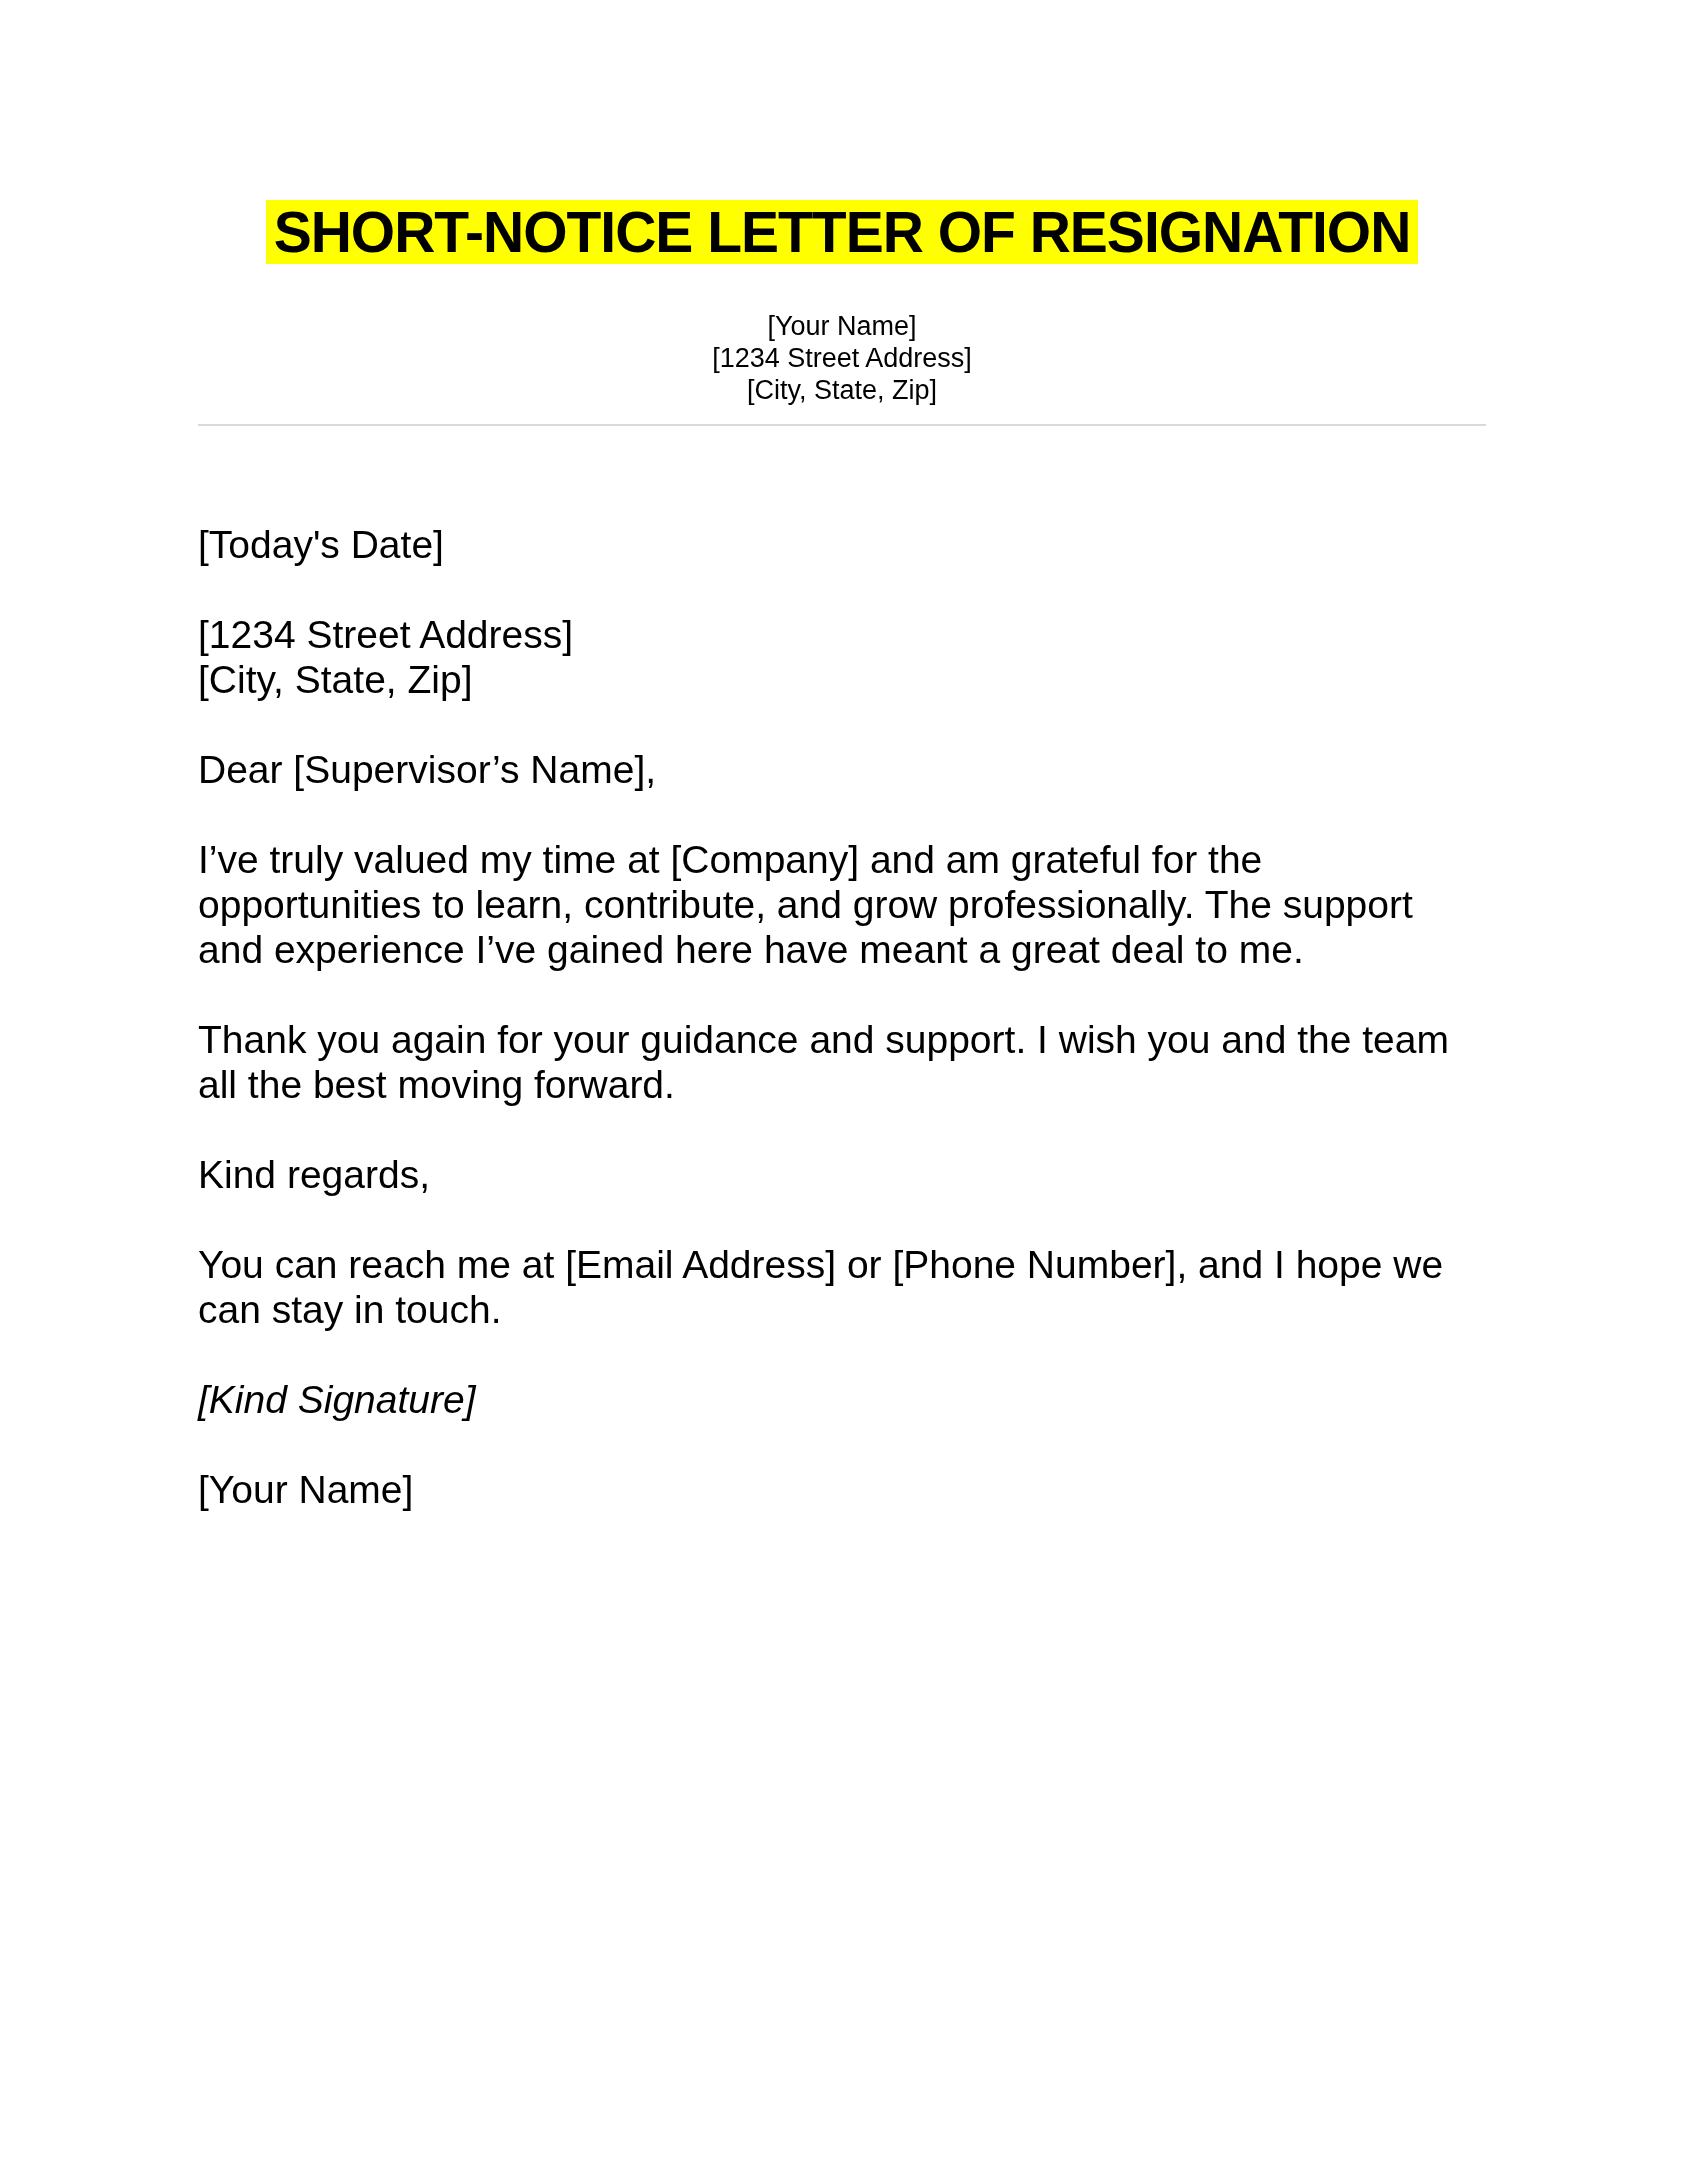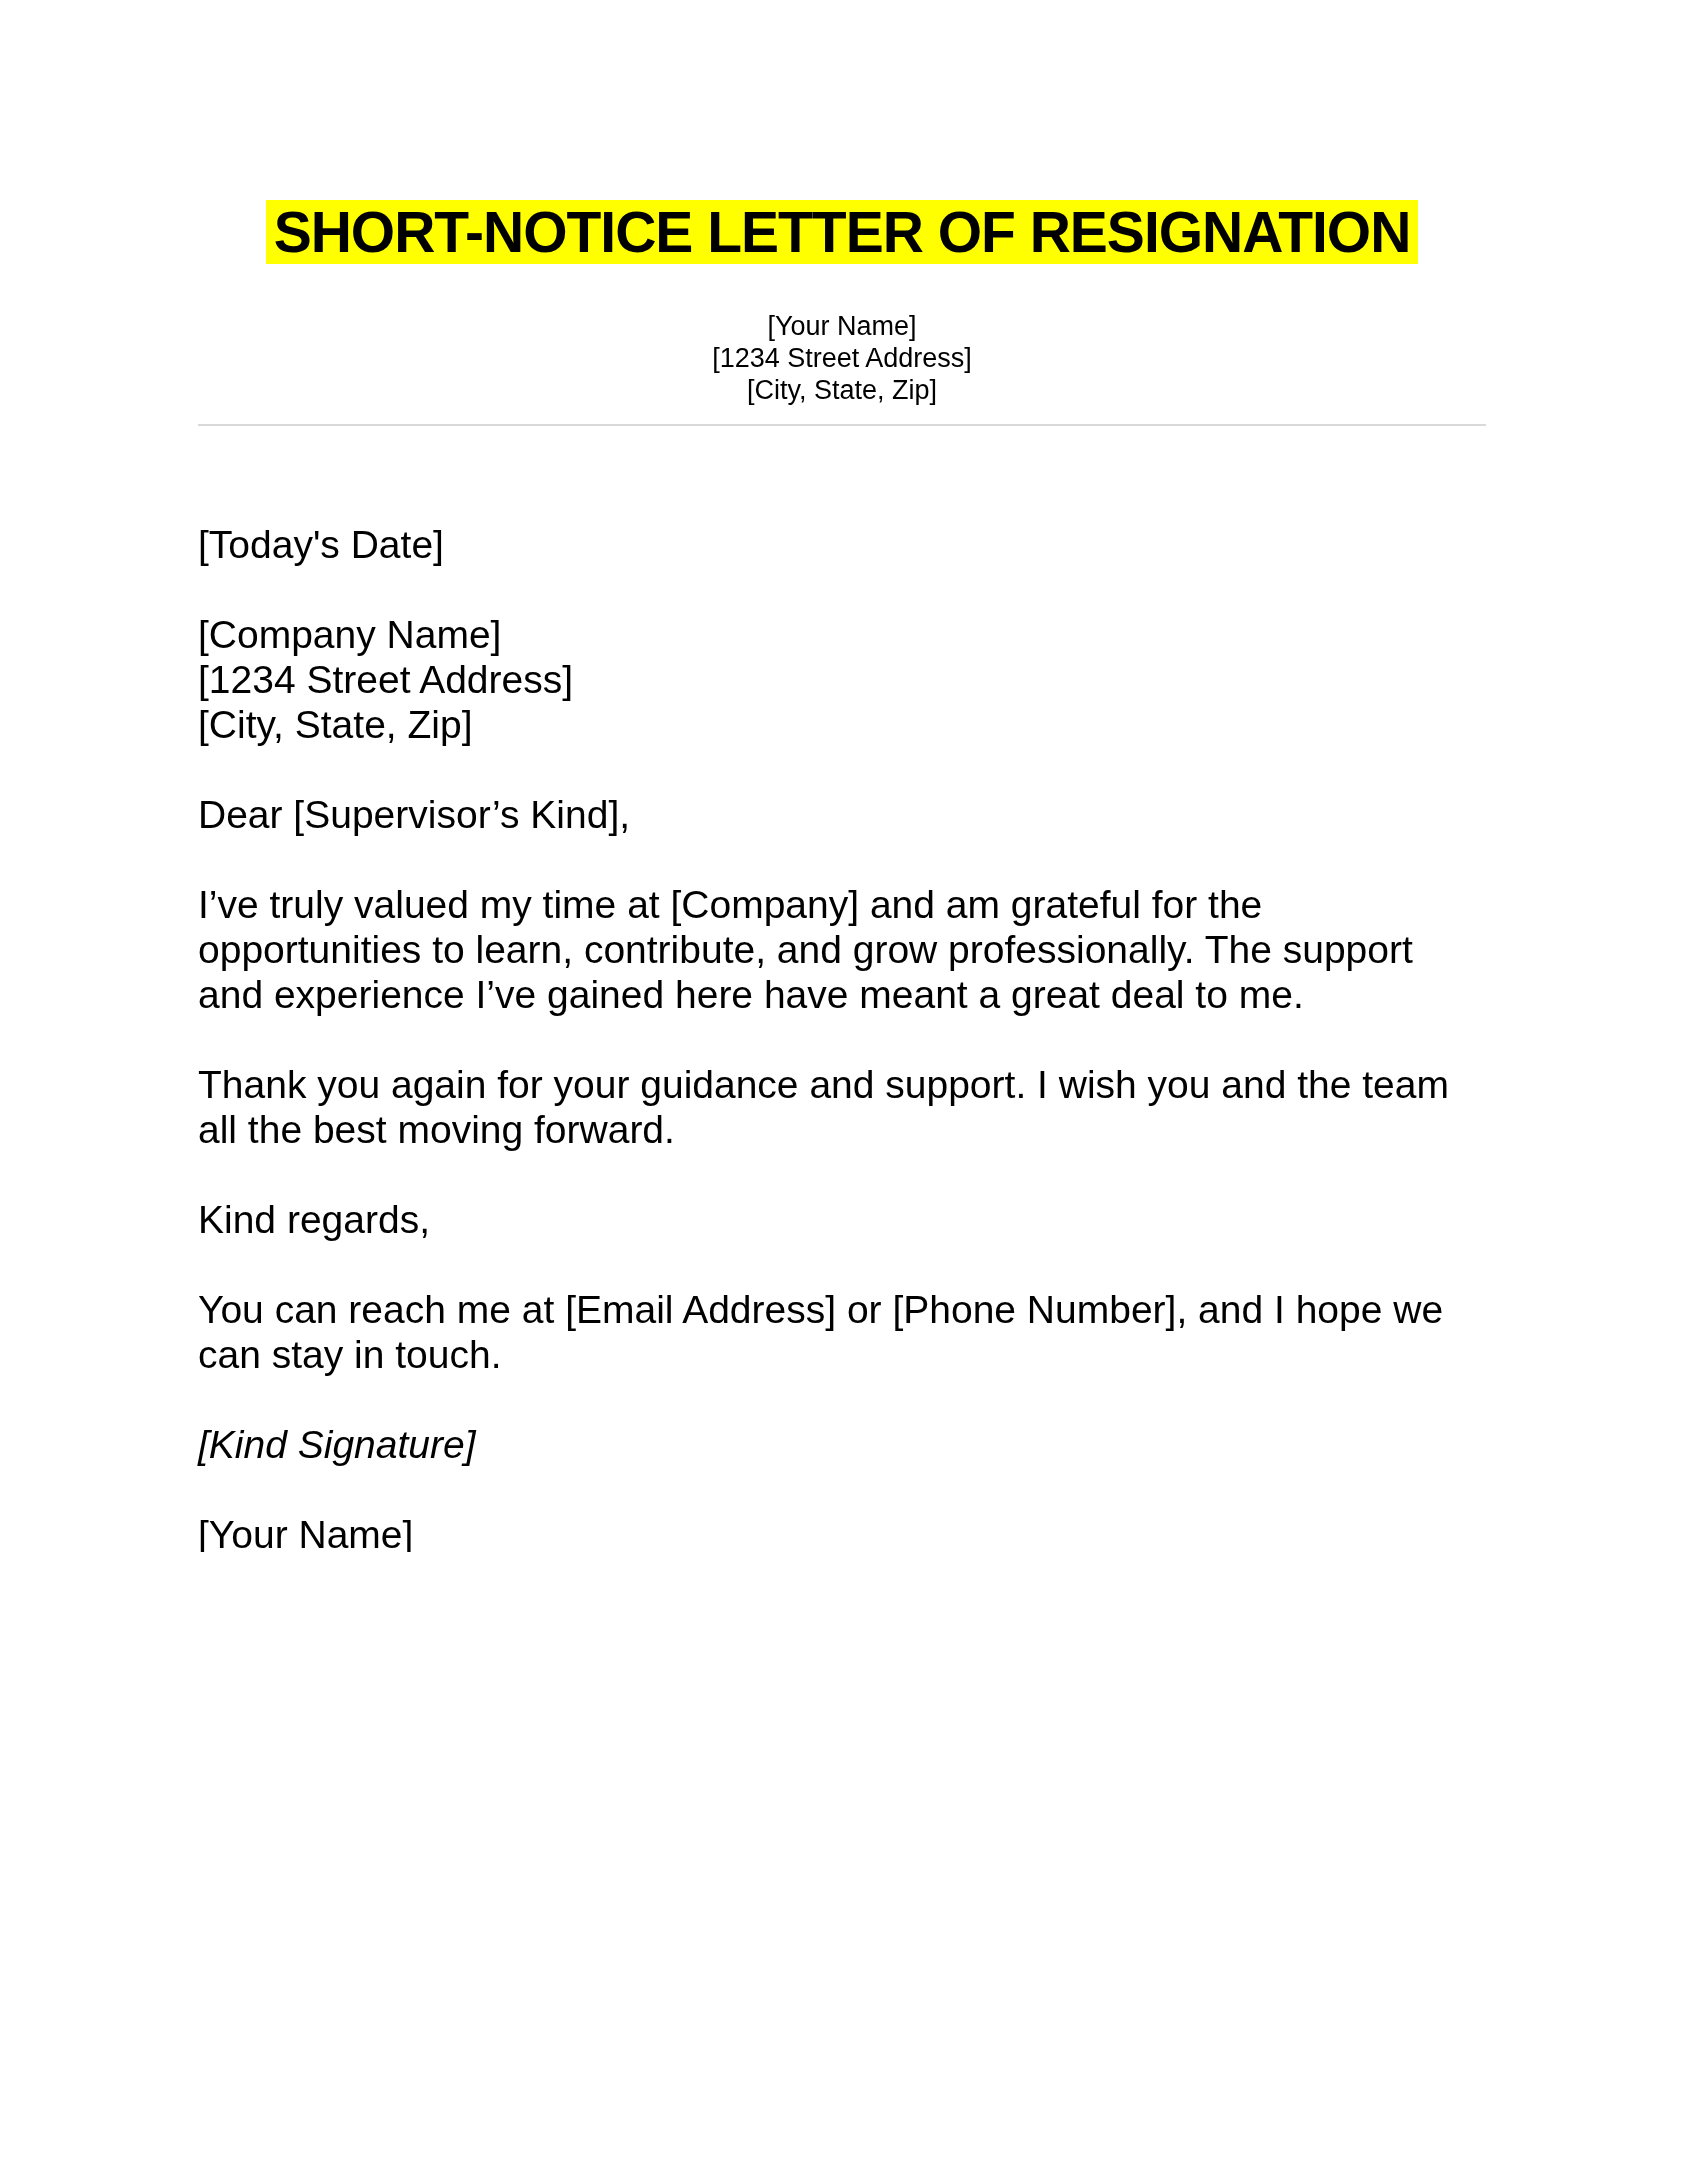--- a/index.html
+++ b/index.html
@@ -63,26 +63,25 @@
     <div>[City, State, Zip]</div>
   </div>
 
   <hr class="header-rule">
 
   <div class="letter-body">
 
     <p>[Today's Date]</p>
 
     <div class="block">
-      <div>[Company Name]</div>
       <div>[1234 Street Address]</div>
       <div>[City, State, Zip]</div>
     </div>
 
-    <p>Dear [Supervisor’s Kind],</p>
+    <p>Dear [Supervisor’s Name],</p>
 
 
     <p>I’ve truly valued my time at [Company] and am grateful for the opportunities to learn, contribute, and grow professionally. The support and experience I’ve gained here have meant a great deal to me.</p>
 
 
     <p>Thank you again for your guidance and support. I wish you and the team all the best moving forward.</p>
 
     <p>Kind regards,</p>
 
     <p>You can reach me at [Email Address] or [Phone Number], and I hope we can stay in touch.</p>

